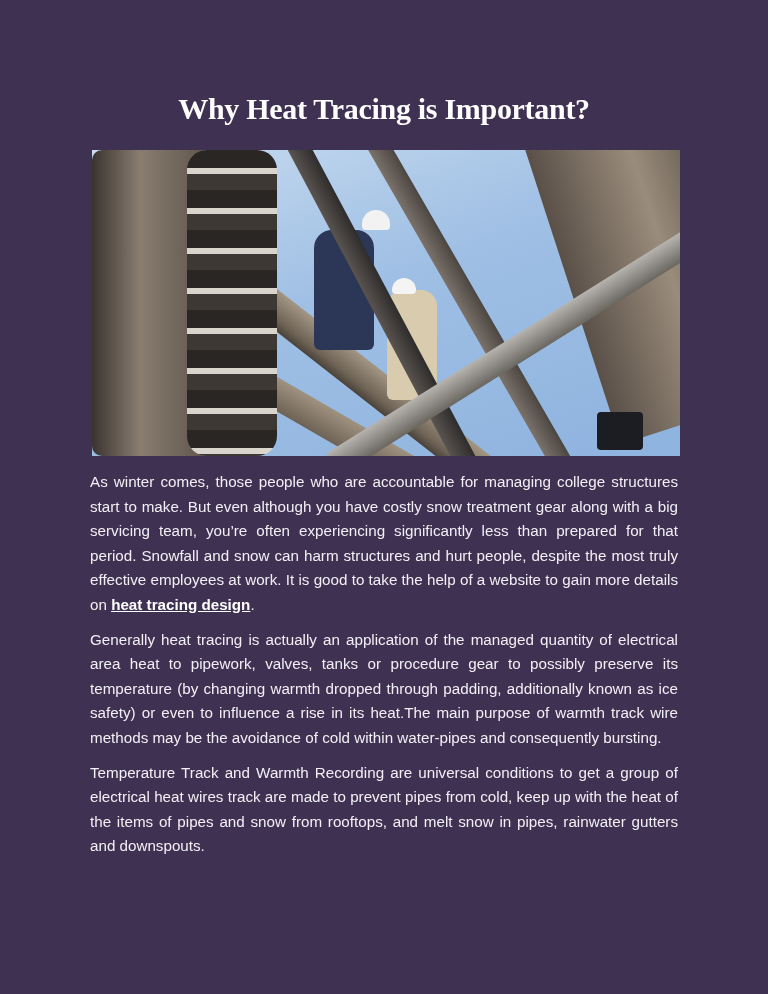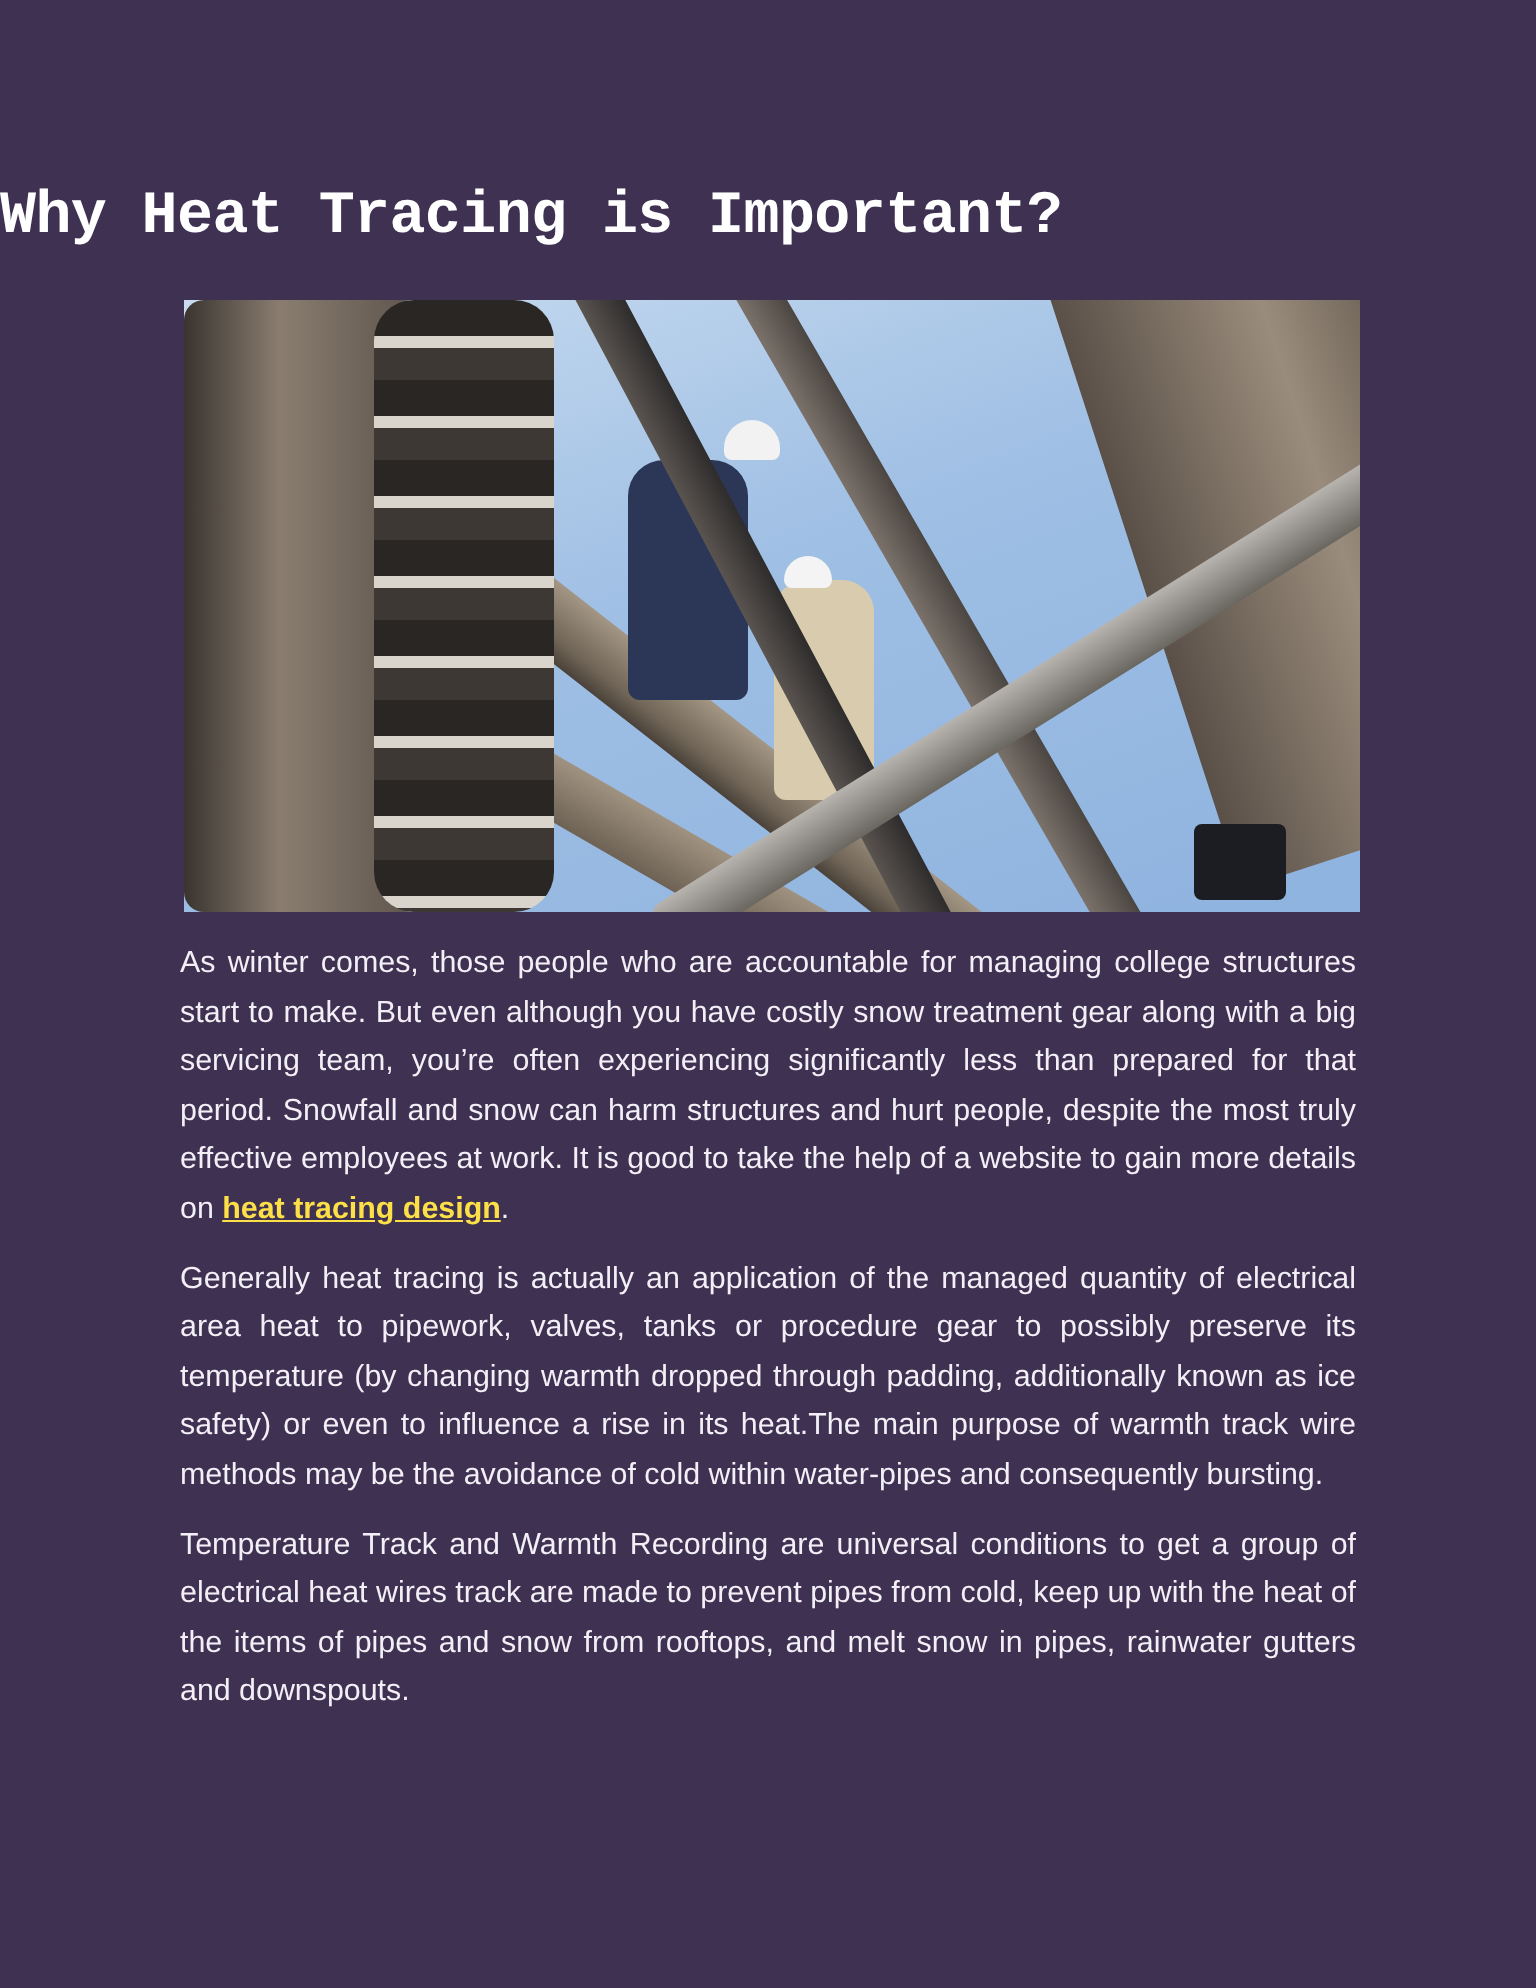--- a/index.html
+++ b/index.html
@@ -5,22 +5,22 @@
     html, body { margin: 0; padding: 0; }
     body {
       width: 768px; height: 994px; overflow: hidden;
       background: #3f3151;
       font-family: "Liberation Sans", "DejaVu Sans", sans-serif;
       color: #f2eff6;
       position: relative;
     }
     .title {
       position: absolute; left: 0; top: 92px; width: 768px;
-      text-align: left;
-      font-family: Liberation Mono, monospace;
+      text-align: center;
+      font-family: Liberation Serif, serif;
       font-weight: bold; font-size: 30px; color: #ffffff;
       letter-spacing: -0.3px;
     }
     .photo {
       position: absolute; left: 92px; top: 150px; width: 588px; height: 306px;
       overflow: hidden;
       background: linear-gradient(160deg, #c9dcf0 0%, #9fbfe4 45%, #8eb3df 100%);
     }
     .photo .bar { position: absolute; transform-origin: 0 0; border-radius: 10px; }
     .p1 { left: 0; top: 0; width: 120px; height: 306px; background: linear-gradient(90deg,#3a3430,#8a7d70 40%,#5b524a); }
@@ -35,21 +35,21 @@
     .worker1 { position: absolute; left: 222px; top: 80px; width: 60px; height: 120px; background: #2c3656; border-radius: 18px 18px 6px 6px; }
     .hat1 { position: absolute; left: 270px; top: 60px; width: 28px; height: 20px; background: #f2f2f2; border-radius: 14px 14px 4px 4px; }
     .worker2 { position: absolute; left: 295px; top: 140px; width: 50px; height: 110px; background: #d9ccae; border-radius: 16px 16px 6px 6px; }
     .hat2 { position: absolute; left: 300px; top: 128px; width: 24px; height: 16px; background: #f4f4f4; border-radius: 12px 12px 4px 4px; }
     .box { position: absolute; left: 505px; top: 262px; width: 46px; height: 38px; background: #1b1d22; border-radius: 4px; }
     .body-text {
       position: absolute; left: 90px; top: 470px; width: 588px;
       font-size: 15.2px; line-height: 24.6px; text-align: justify;
     }
     .body-text p { margin: 0 0 10px 0; }
-    .link { color: #fde047; text-decoration: underline; font-weight: bold; }
+    .link { color: #ffffff; text-decoration: underline; font-weight: bold; }
   </style>
 </head>
 <body>
 
 <h1 class="title" style="margin:0;">Why Heat Tracing is Important?</h1>
 
 <div class="photo">
   <div class="bar p5"></div>
   <div class="bar p7"></div>
   <div class="bar p2"></div>

